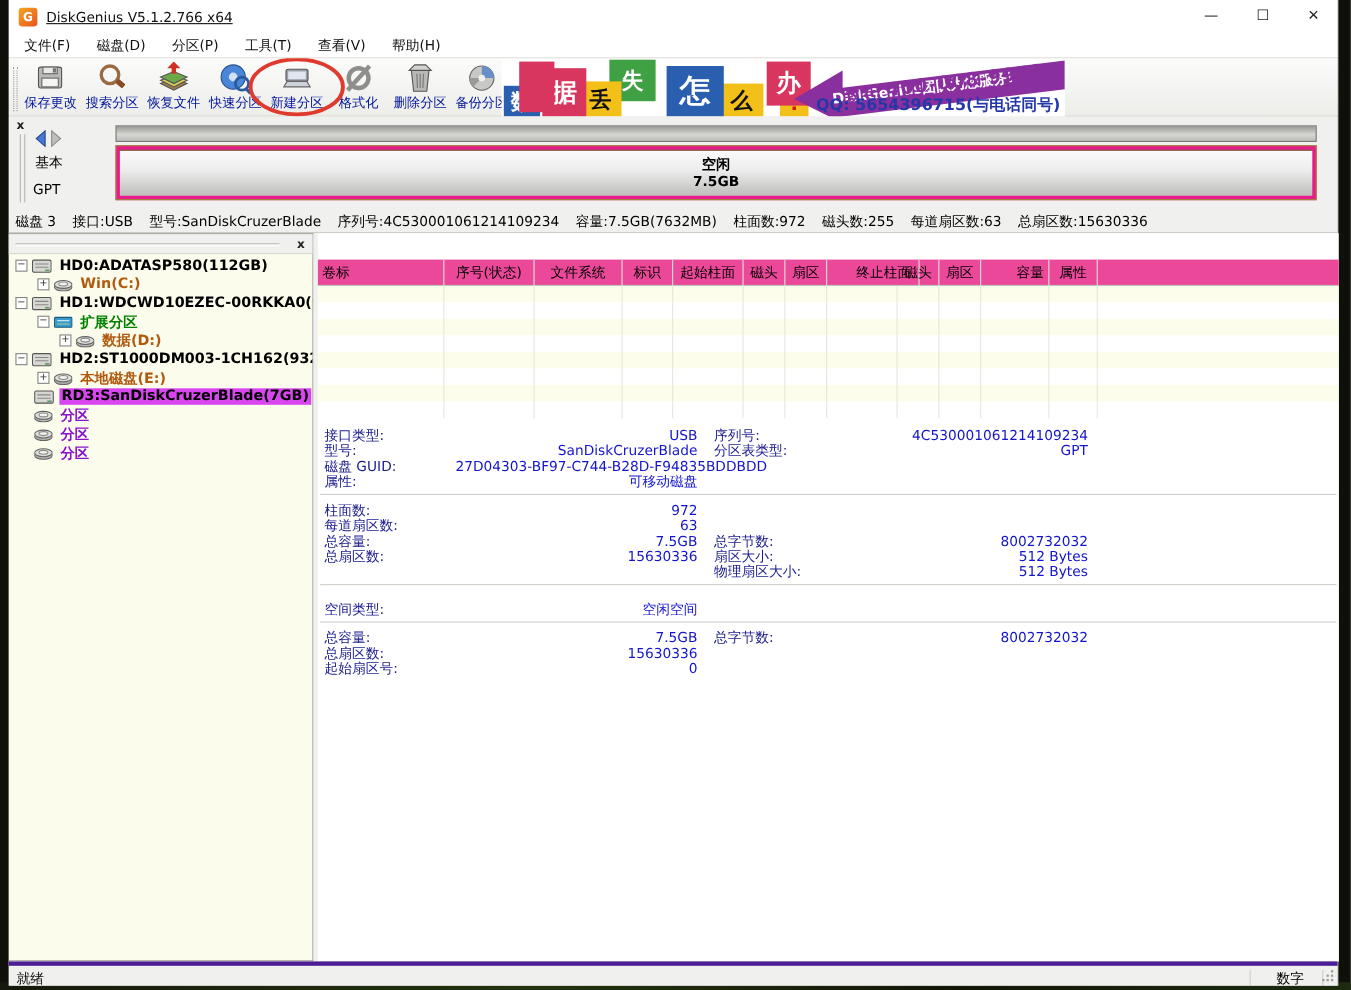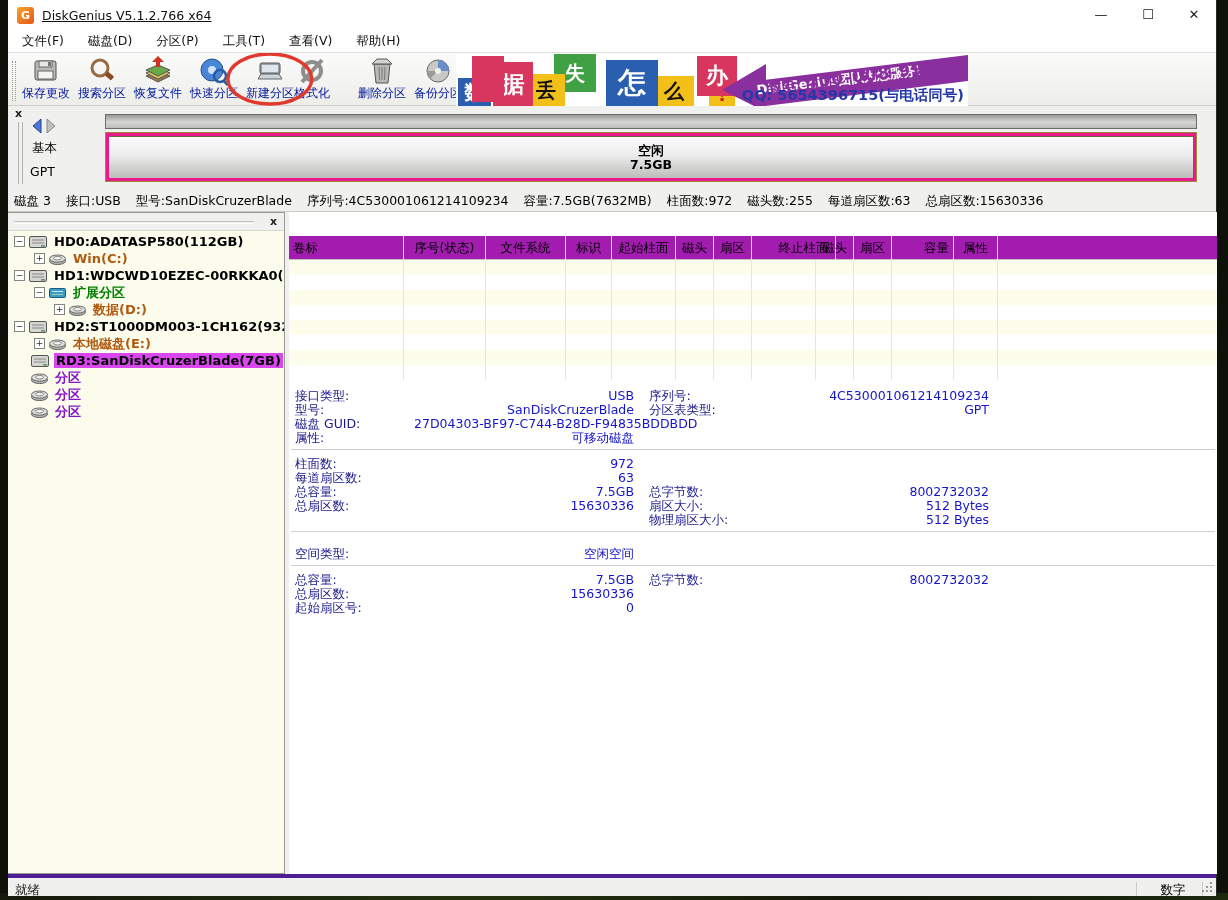--- a/index.html
+++ b/index.html
@@ -105,21 +105,21 @@
   .vsplit{ position:absolute; left:277px; top:0; width:4px; height:662px; background:#f0f0ee; }
 
   
   .rightpanel{ position:absolute; left:281px; top:0; width:928px; height:662px; background:#fff; }
   .tabstrip{ position:absolute; left:0; top:0; width:100%; height:24px; background:#f0f0ee;
     border-bottom:1px solid #adada7; }
   .tab{ position:absolute; top:2px; height:22px; padding:3px 9px 0 9px; font-size:12.5px;
     border:1px solid #a8a8a2; border-bottom:none; background:#e9e9e4; color:#111; }
   .tab.active{ background:#fff; top:0; height:24px; padding-top:5px; z-index:2; border-color:#8a8a84; }
 
-  .gridhead{ position:absolute; left:0; top:24px; width:100%; height:24px; background:#a21caf;
+  .gridhead{ position:absolute; left:0; top:24px; width:100%; height:24px; background:#ec4899;
     border-bottom:1px solid #c2c2bc; }
   .gh-cell{ position:absolute; top:0; height:24px; line-height:24px; font-size:12.5px;
     border-right:1px solid #e2e2da; padding:0 4px; overflow:hidden; white-space:nowrap; }
   .grid-rows{ position:absolute; left:0; top:48px; width:100%; }
   .g-row{ position:relative; height:15px; }
   .g-row:nth-child(odd){ background:#fdfdeb; }
   .g-row:nth-child(even){ background:#ffffff; }
   .g-cell{ position:absolute; top:0; height:15px; border-right:1px solid #e6e6de; }
   .grid-endline{ position:absolute; left:0; top:168px; width:100%; border-top:1px solid #d6d6d0; }
 
@@ -200,21 +200,21 @@
         <span class="lbl">快速分区</span>
       </div>
       <div class="tb-btn" style="left: 234px;">
         <span class="ico"><svg viewBox="0 0 30 30">
             <rect x="5" y="7" width="20" height="11" rx="2" fill="#9aa2ac" stroke="#555"></rect>
             <rect x="7" y="9" width="16" height="7" fill="#dfe6ee"></rect>
             <polygon points="3,23 27,23 24,18 6,18" fill="#cdd3d9" stroke="#666"></polygon>
           </svg></span>
         <span class="lbl">新建分区</span>
       </div>
-      <div class="tb-btn" style="left: 276px;">
+      <div class="tb-btn" style="left: 290px;">
         <span class="ico"><svg viewBox="0 0 30 30">
             <circle cx="15" cy="15" r="9" fill="none" stroke="#8e8e8c" stroke-width="4"></circle>
             <line x1="5" y1="26" x2="25" y2="4" stroke="#8e8e8c" stroke-width="4"></line>
           </svg></span>
         <span class="lbl">格式化</span>
       </div>
       <div class="tb-btn" style="left: 346px;">
         <span class="ico"><svg viewBox="0 0 30 30">
             <polygon points="7,8 23,8 21,27 9,27" fill="#b8b8b4" stroke="#555"></polygon>
             <line x1="12" y1="11" x2="12.5" y2="24" stroke="#777"></line>

